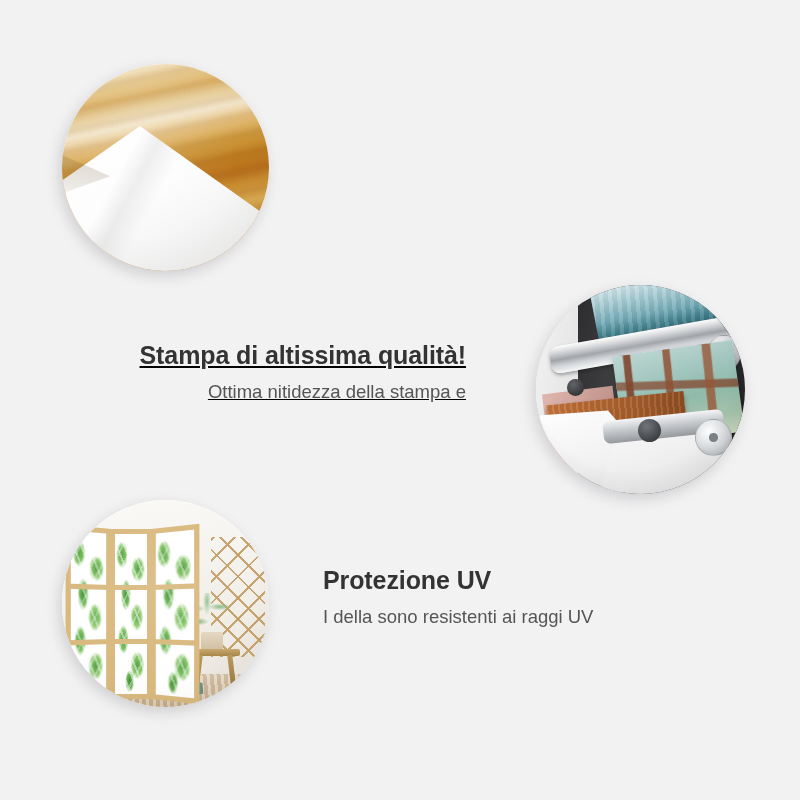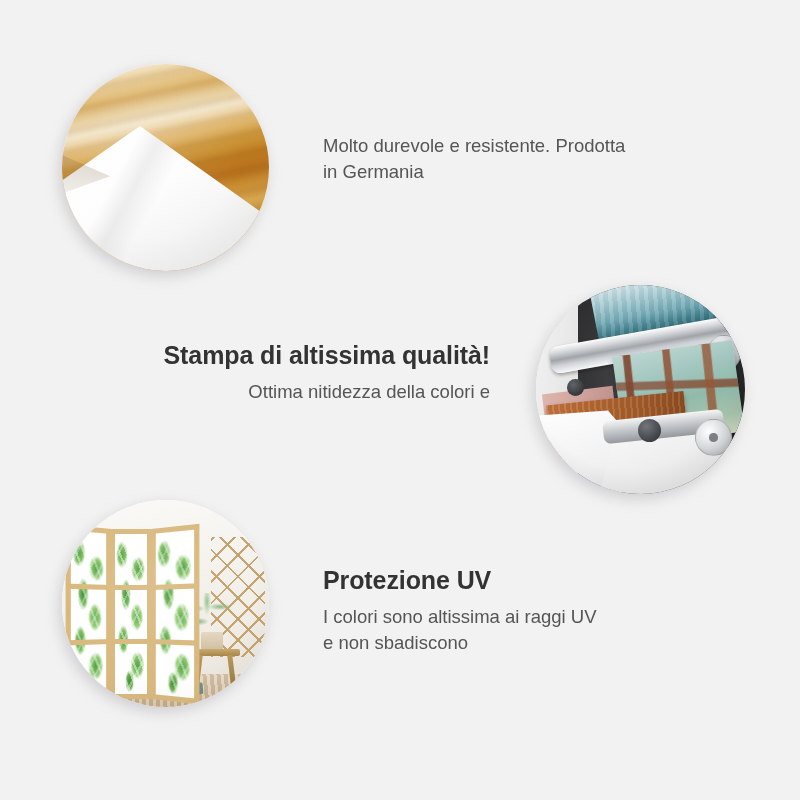--- a/index.html
+++ b/index.html
@@ -371,24 +371,20 @@
         <div class="wp-bands"></div>
         <div class="wp-peel"></div>
         <div class="wp-crease"></div>
         <div class="wp-edge-shade"></div>
         <div class="wp-left-fold"></div>
         <div class="wp-vignette"></div>
       </div>
     </div>
 
     <div class="text-block align-left" style="left:323px; top:133px; width:340px;">
-      <p class="feat-desc">
-        <span>Molto durevole e resistente. Prodotta</span><br>
-        <span>in Germania</span>
-      </p>
     </div>
   </div>
 
   <div class="feature">
 
     <div class="circle-wrap" id="circle-printer">
       <div class="circle">
         <div class="pr-bg"></div>
         <div class="pr-wall-left"></div>
         <div class="pr-dark-body"></div>
@@ -404,24 +400,24 @@
         <div class="pr-white-tray"></div>
         <div class="pr-white-tray2"></div>
         <div class="pr-roller-bot"></div>
         <div class="pr-knob-a"></div>
         <div class="pr-knob-b"></div>
         <div class="pr-wheel-r"></div>
         <div class="pr-vignette"></div>
       </div>
     </div>
 
-    <div class="text-block align-right" style="left:150px; top:341px; width:340px;">
+    <div class="text-block align-right" style="left:126px; top:341px; width:340px;text-decoration:underline;">
       <p class="feat-title">Stampa di altissima qualità!</p>
       <p class="feat-desc">
-        <span>Ottima nitidezza della colori e</span><br>
+        <span>Ottima nitidezza della stampa e</span><br>
       </p>
     </div>
   </div>
 
   <div class="feature">
 
     <div class="circle-wrap" id="circle-room">
       <div class="circle">
         <div class="rm-bg"></div>
         <div class="rm-floor"></div>
@@ -457,19 +453,18 @@
           </div>
         </div>
 
         <div class="rm-vignette"></div>
       </div>
     </div>
 
     <div class="text-block align-left" style="left:323px; top:566px; width:340px;">
       <p class="feat-title">Protezione UV</p>
       <p class="feat-desc">
-        <span>I colori sono altissima ai raggi UV</span><br>
-        <span>e non sbadiscono</span>
+        <span>I della sono resistenti ai raggi UV</span><br>
       </p>
     </div>
   </div>
 
 </div>
 
 </body></html>

